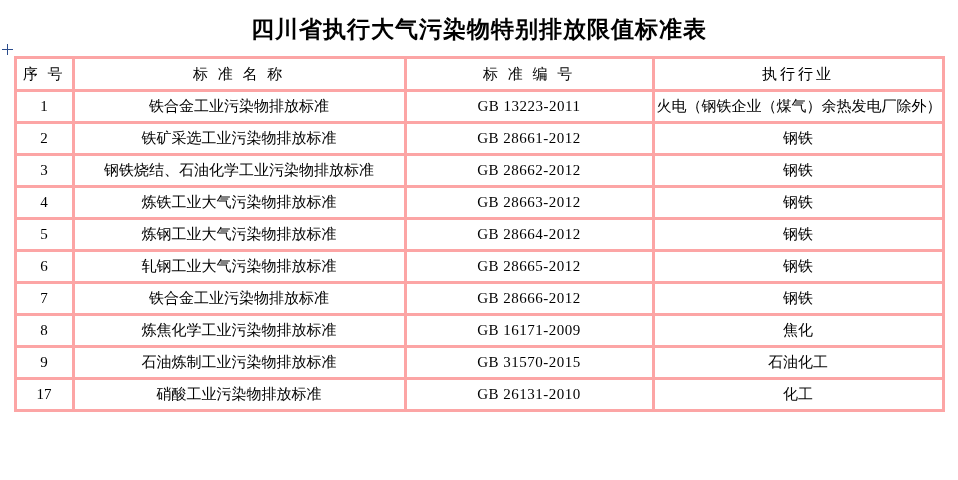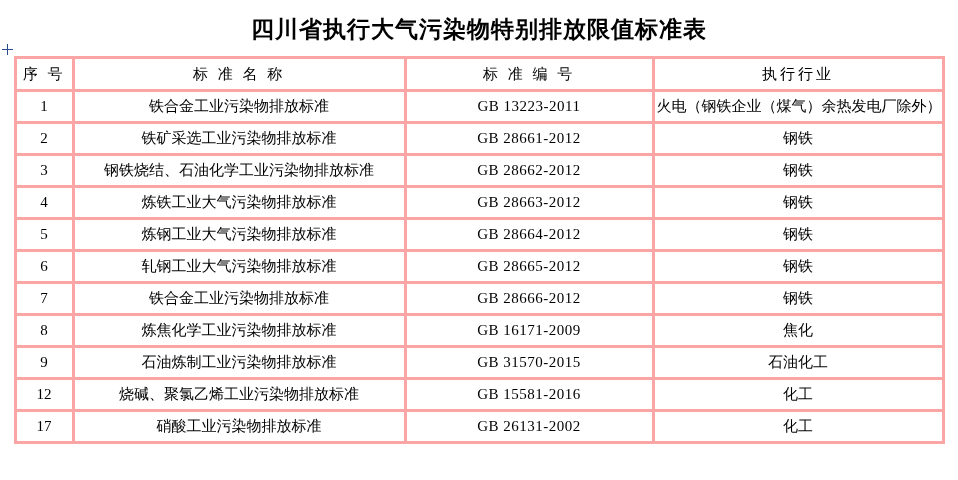--- a/index.html
+++ b/index.html
@@ -167,27 +167,21 @@
         <td class="cell-code">GB 16171-2009</td>
         <td class="cell-ind">焦化</td>
       </tr>
       <tr>
         <td class="cell-no">9</td>
         <td class="cell-name">石油炼制工业污染物排放标准</td>
         <td class="cell-code">GB 31570-2015</td>
         <td class="cell-ind">石油化工</td>
       </tr>
       <tr>
-        <td class="cell-no">12</td>
-        <td class="cell-name">烧碱、聚氯乙烯工业污染物排放标准</td>
-        <td class="cell-code">GB 15581-2016</td>
-        <td class="cell-ind">化工</td>
-      </tr>
-      <tr>
         <td class="cell-no">17</td>
         <td class="cell-name">硝酸工业污染物排放标准</td>
-        <td class="cell-code">GB 26131-2002</td>
+        <td class="cell-code">GB 26131-2010</td>
         <td class="cell-ind">化工</td>
       </tr>
     </tbody>
   </table>
 
 </div>
 
 </body></html>

